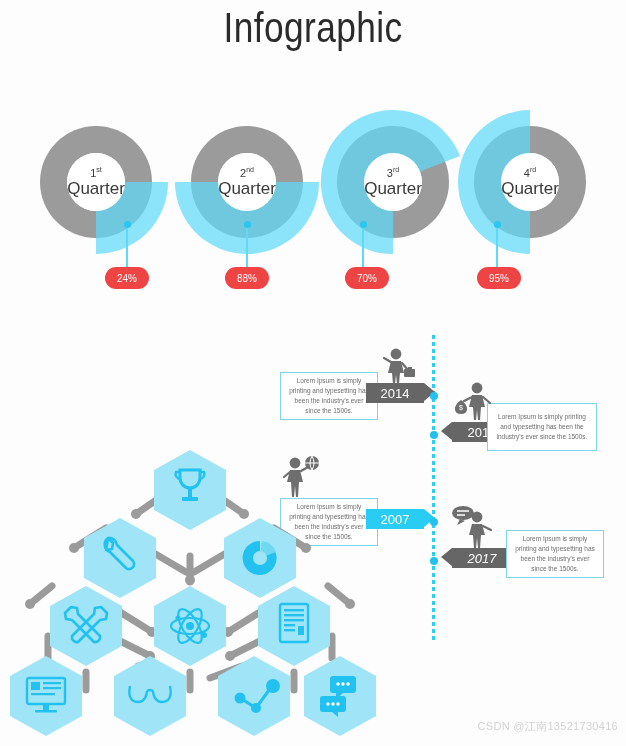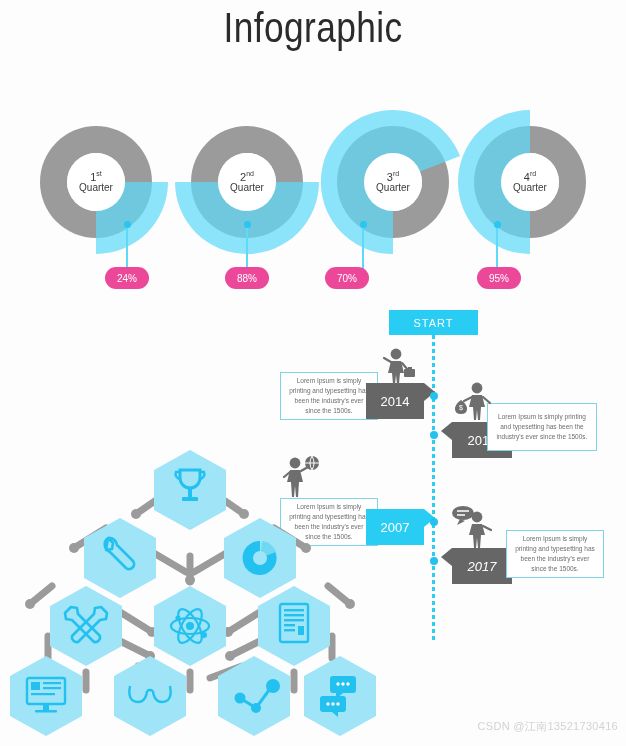--- a/index.html
+++ b/index.html
@@ -28,41 +28,41 @@
     content:"";position:absolute;left:27px;top:27px;width:58px;height:58px;
     border-radius:50%;background:#ffffff;
   }
   .ctr{
     position:absolute;left:27px;top:27px;width:58px;height:58px;border-radius:50%;
     background:#ffffff;display:flex;flex-direction:column;align-items:center;
     justify-content:center;line-height:1.05;z-index:6;
   }
   .ctr .q-num{font-size:11px;color:#3a3a3a;font-weight:400;}
   .ctr .q-num sup{font-size:7px;}
-  .ctr .q-lab{font-size:10px;color:#3a3a3a;font-weight:400;}
+  .ctr .q-lab{font-size:17px;color:#3a3a3a;font-weight:400;}
 
   .stem{position:absolute;width:2px;background:#5ed9f7;z-index:7;}
   .stemdot{position:absolute;width:7px;height:7px;border-radius:50%;background:#28c6f0;z-index:8;}
   .pill{
-    position:absolute;width:44px;height:22px;border-radius:11px;background:#ec4899;
+    position:absolute;width:44px;height:22px;border-radius:11px;background:#ef4444;
     color:#fff;font-size:10px;display:flex;align-items:center;justify-content:center;z-index:8;
   }
 
   
   .startbar{
     position:absolute;left:389px;top:310px;width:89px;height:25px;background:#29cdf4;
     color:#fff;font-size:11px;letter-spacing:1px;display:flex;align-items:center;justify-content:center;
   }
   .tl-line{position:absolute;left:432px;top:335px;width:3px;height:305px;
     background-image:linear-gradient(#2ecdf2 55%,rgba(255,255,255,0) 0%);
     background-size:3px 7px;background-repeat:repeat-y;}
   .tl-node{position:absolute;width:8px;height:8px;border-radius:50%;background:#22c1ef;z-index:4;}
 
   .yearbox{
-    position:absolute;height:36px;color:#fff;font-size:13px;
+    position:absolute;height:20px;color:#fff;font-size:13px;
     display:flex;align-items:center;justify-content:center;background:#666666;text-align:right;
   }
   .yearbox.cy{background:#29cdf4;}
   .yarrow{position:absolute;width:0;height:0;border-top:9px solid transparent;border-bottom:9px solid transparent;}
   .yarrow.r{border-left:11px solid #666666;}
   .yarrow.r.cy{border-left:11px solid #29cdf4;}
   .yarrow.l{border-right:11px solid #666666;}
 
   .txtbox{
     position:absolute;border:1px solid #7fd4e8;background:#fff;box-sizing:border-box;
@@ -122,37 +122,36 @@
     <svg style="position:absolute;left:-16px;top:-16px;" width="144" height="144" viewBox="0 0 144 144">
       <path d="M72 72 L72 144 A72 72 0 1 1 139 46 Z" fill="#5ed9f7" opacity=".72"></path>
     </svg>
     <div class="ctr">
       <span class="q-num"><span>3</span><sup>rd</sup></span>
       <span class="q-lab">Quarter</span>
     </div>
   </div>
   <div class="stemdot" style="left:360px;top:221px;"></div>
   <div class="stem" style="left:362px;top:225px;height:44px;"></div>
-  <div class="pill" style="left:325px;top:267px;">70%</div>
+  <div class="pill" style="left:345px;top:267px;">70%</div>
 
   <div class="donut" style="left:474px;top:126px;">
     <div class="ring"></div>
     <svg style="position:absolute;left:-16px;top:-16px;" width="144" height="144" viewBox="0 0 144 144">
       <path d="M72 0 L72 144 A72 72 0 0 1 72 0 Z" fill="#5ed9f7" opacity=".72"></path>
     </svg>
     <div class="ctr">
       <span class="q-num"><span>4</span><sup>rd</sup></span>
       <span class="q-lab">Quarter</span>
     </div>
   </div>
   <div class="stemdot" style="left:494px;top:221px;"></div>
   <div class="stem" style="left:496px;top:225px;height:44px;"></div>
   <div class="pill" style="left:477px;top:267px;">95%</div>
 
-  <div class="startbar">START</div>
   <div class="tl-line"></div>
 
   <div class="txtbox" style="left:280px;top:372px;width:98px;height:48px;">Lorem Ipsum is simply printing and typesetting has been the industry's ever since the 1500s.</div>
   <div class="yearbox" style="left:366px;top:383px;width:58px;">2014</div>
   <div class="yarrow r" style="left:424px;top:383px;"></div>
   <div class="tl-node" style="left:430px;top:392px;"></div>
   <svg class="fig" style="left:378px;top:348px;" width="40" height="36" viewBox="0 0 40 36">
     <circle cx="18" cy="6" r="5.4" fill="#6e6e6e"></circle>
     <path d="M13 13 h10 l3 12 h-4 l-1 11 h-2 l-1-9 -1 9 h-2 l-1-11 h-4 z" fill="#6e6e6e"></path>
     <path d="M13 14 L6 10" stroke="#6e6e6e" stroke-width="2.2" fill="none" stroke-linecap="round"></path>

